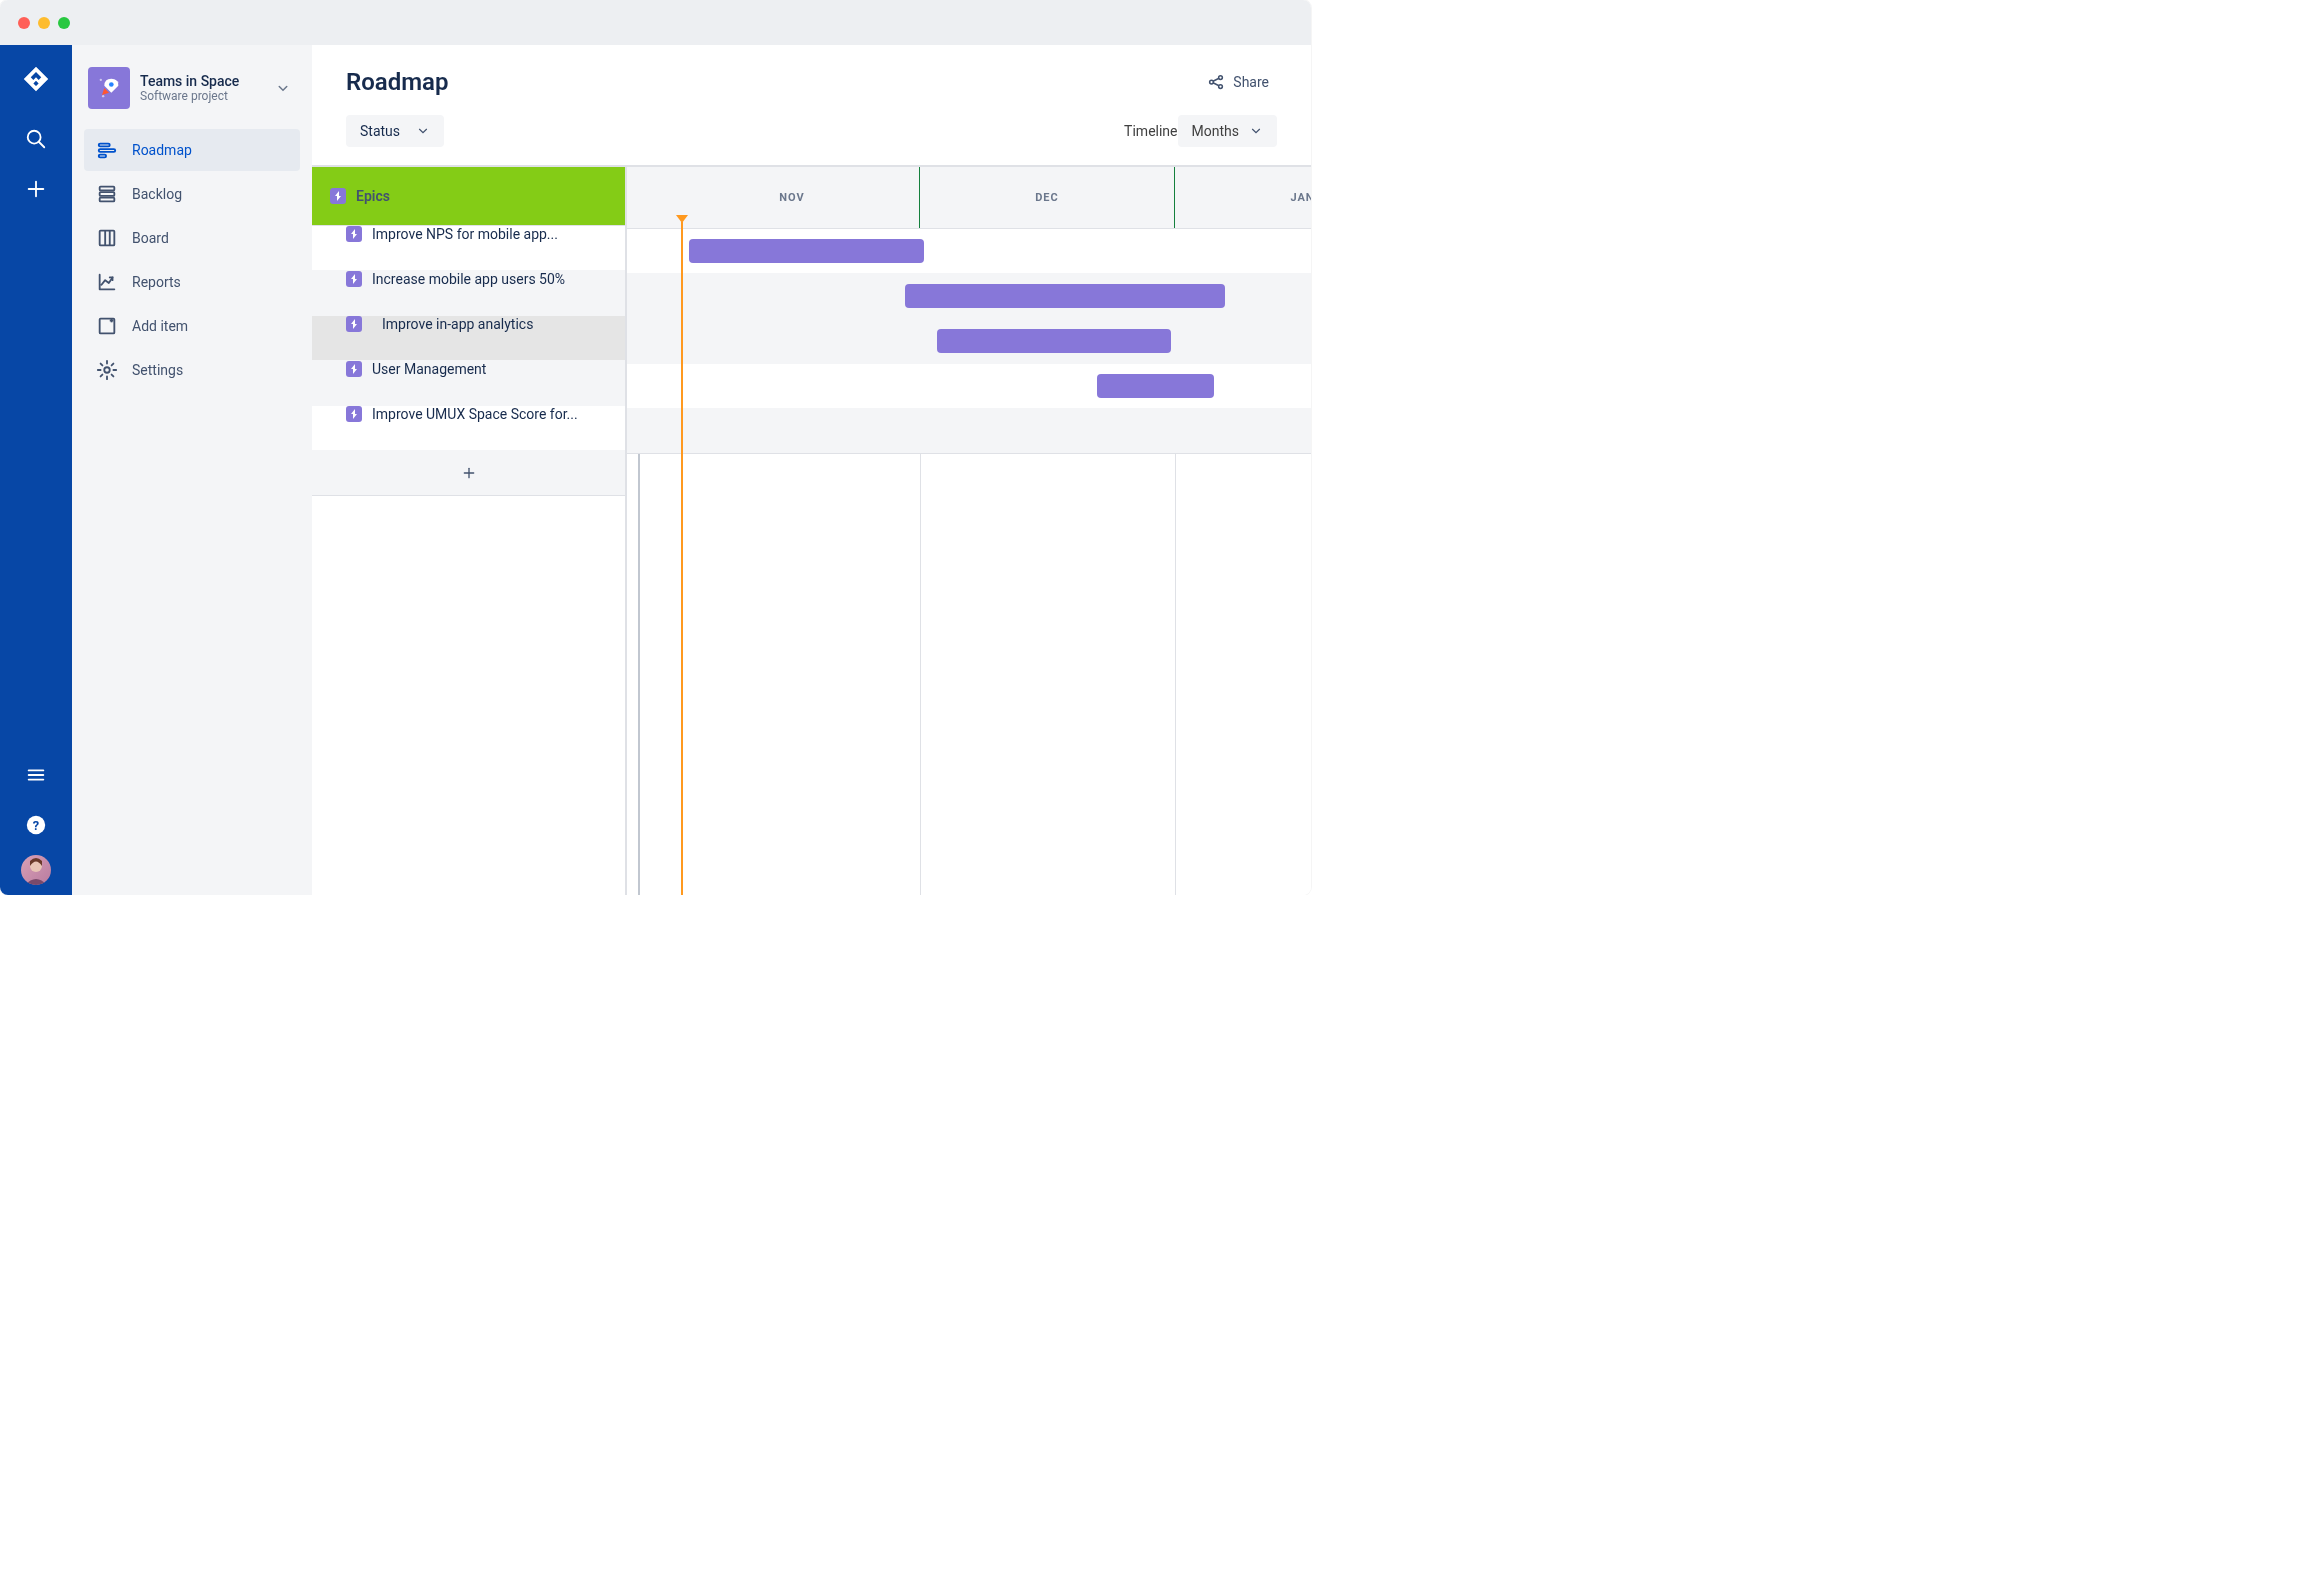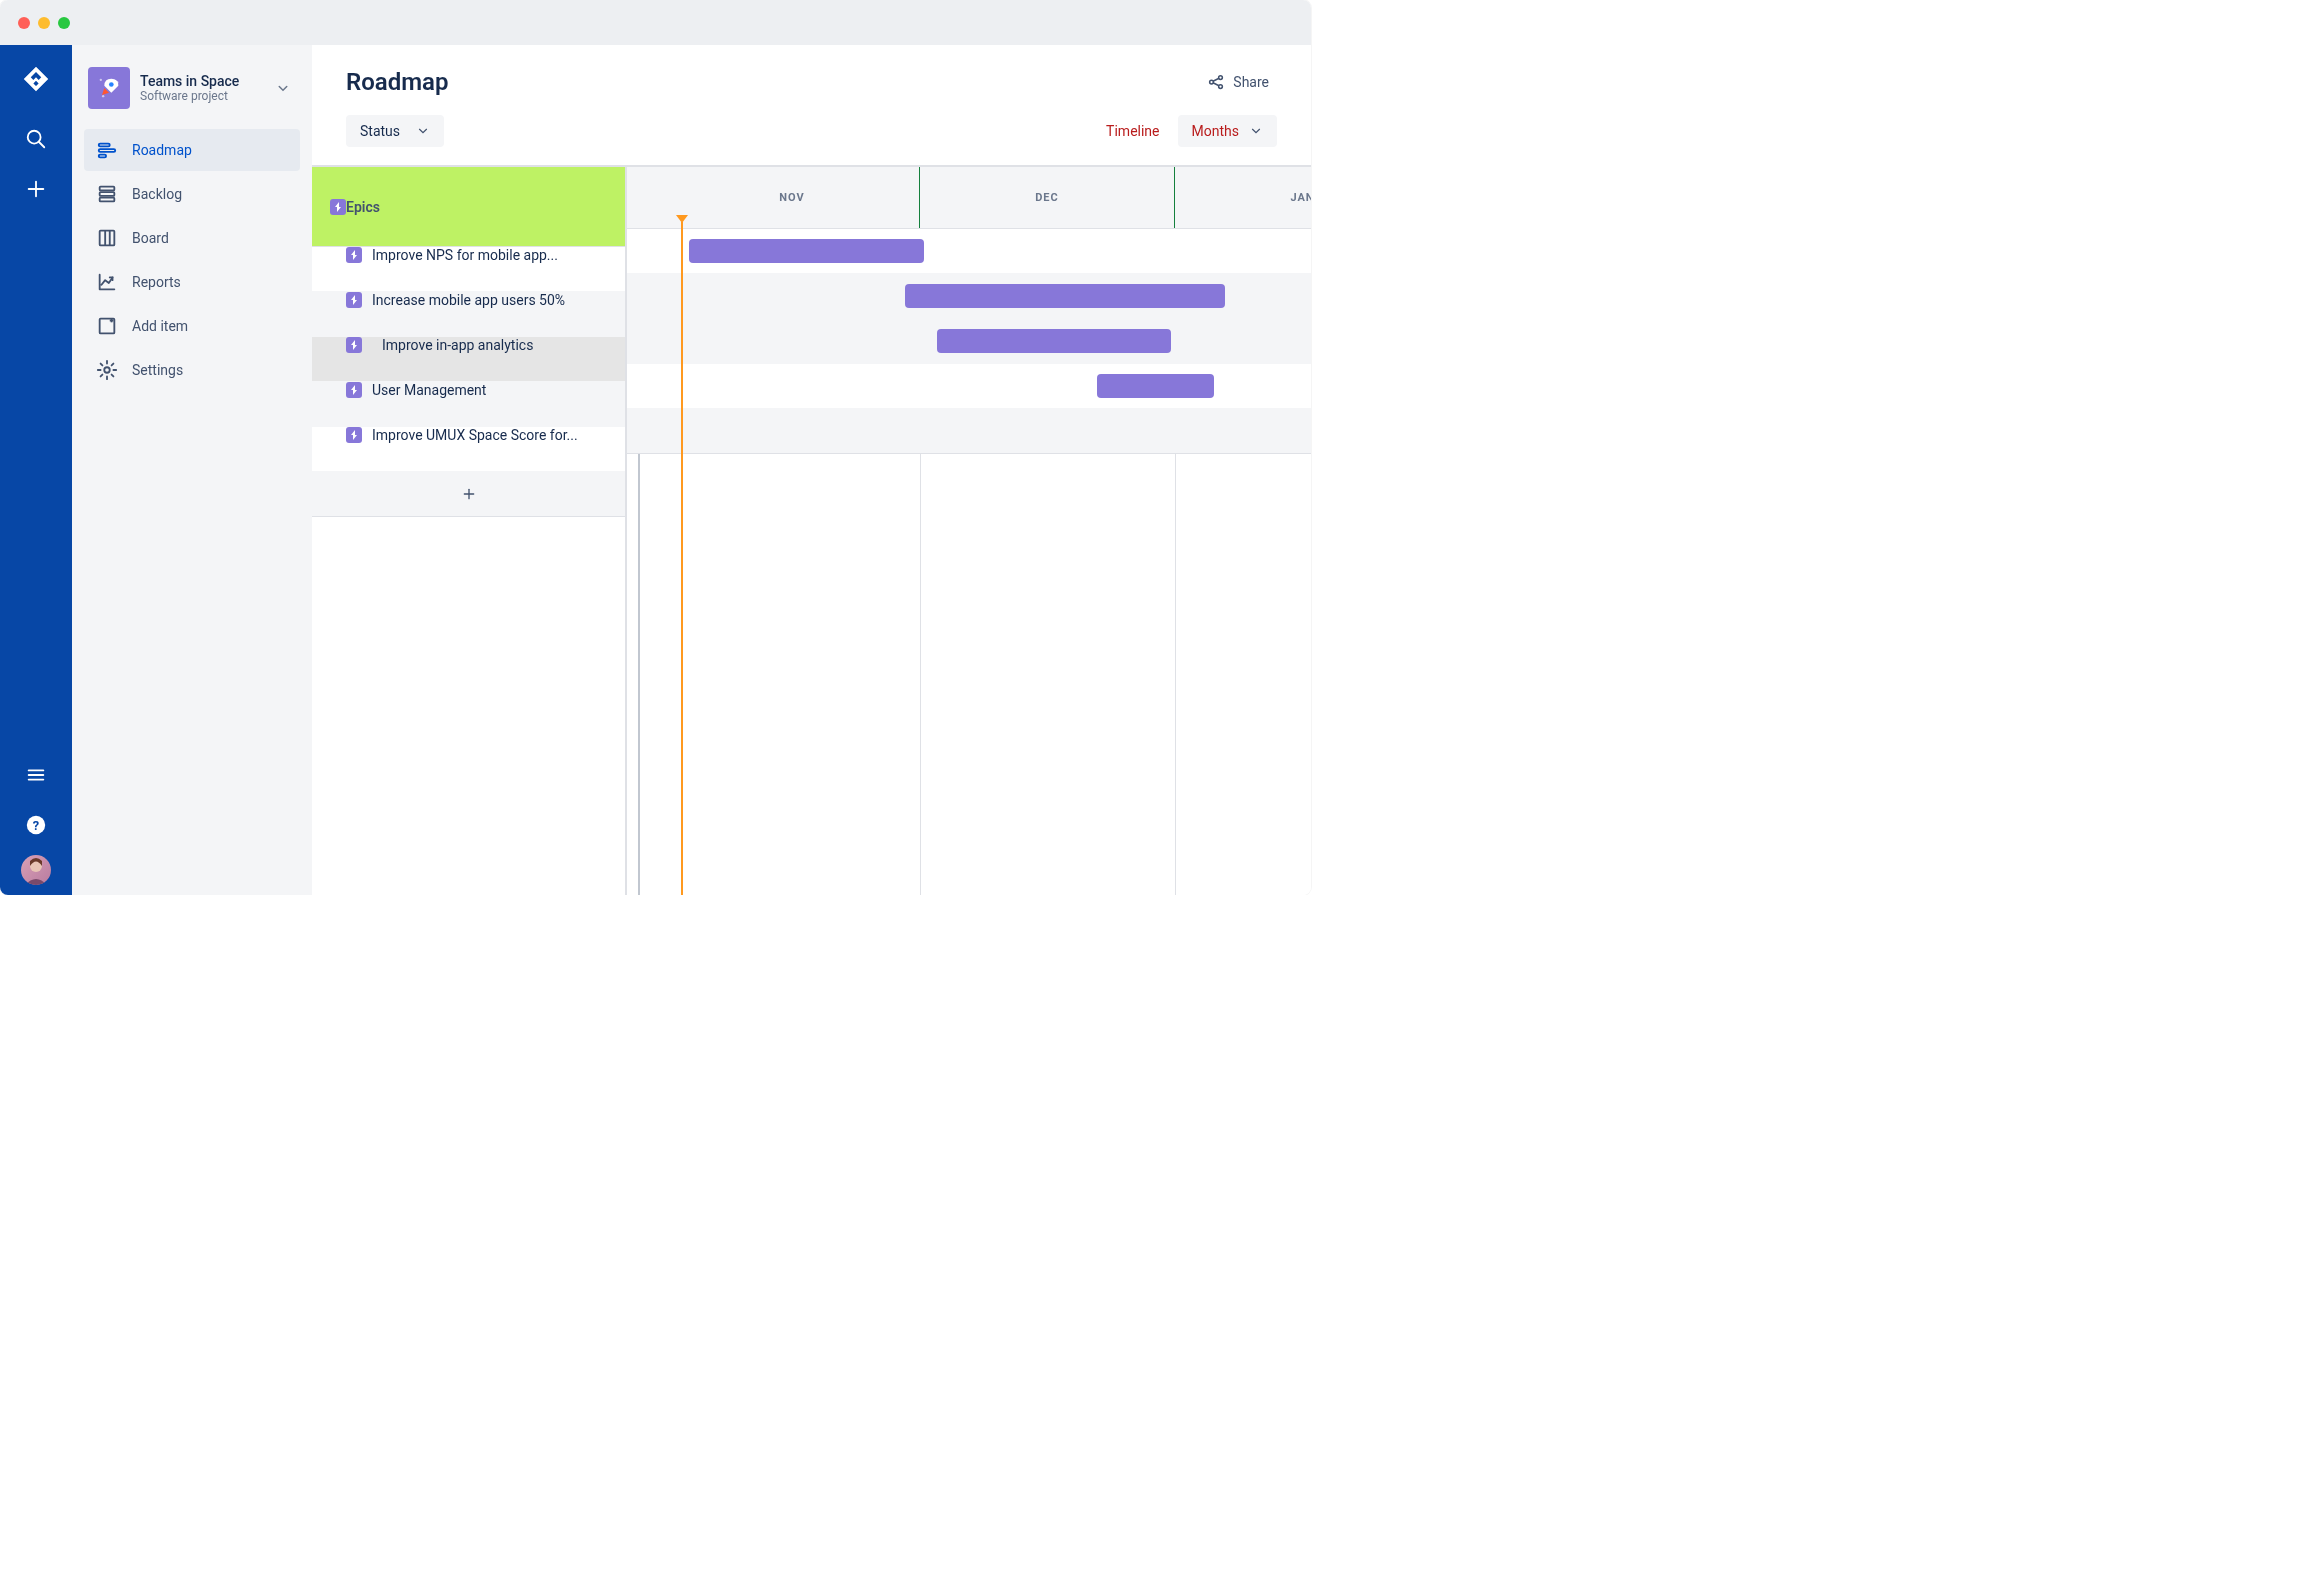--- a/index.html
+++ b/index.html
@@ -40,27 +40,27 @@
 
 
 .main { flex: 1; background: #fff; display: flex; flex-direction: column; overflow: hidden; }
 .main-header { padding: 22px 34px 18px 34px; }
 .title-row { display: flex; align-items: center; justify-content: space-between; margin-bottom: 18px; }
 .page-title { font-size: 24px; font-weight: 600; color: #172B4D; }
 .share-btn { display: flex; align-items: center; gap: 8px; color: #42526E; font-size: 14px; cursor: pointer; padding: 6px 8px; justify-content: center; }
 
 .filter-row { display: flex; align-items: center; justify-content: space-between; }
 .status-filter { display: flex; align-items: center; gap: 16px; background: #F4F5F7; padding: 8px 14px; border-radius: 4px; cursor: pointer; font-size: 14px; color: #172B4D; }
-.timeline-controls { display: flex; align-items: center; gap: 18px; font-size: 14px; color: #b91c1c; }
+.timeline-controls { display: flex; align-items: center; font-size: 14px; color: #404040; }
 .months-btn { display: flex; align-items: center; gap: 10px; background: #F4F5F7; padding: 8px 14px; border-radius: 4px; cursor: pointer; }
 
 
 .roadmap { flex: 1; display: flex; border-top: 2px solid #DFE1E6; margin-left: 0; position: relative; overflow: hidden; }
 .epic-col { width: 315px; border-right: 2px solid #DFE1E6; display: flex; flex-direction: column; }
-.epic-header { height: 80px; display: flex; align-items: center; padding: 0 18px; background: #bef264; border-bottom: 1px solid #DFE1E6; font-weight: 600; color: #42526E; font-size: 14px; }
+.epic-header { height: 59px; display: flex; align-items: center; gap: 10px; padding: 0 18px; background: #84cc16; border-bottom: 1px solid #DFE1E6; font-weight: 600; color: #42526E; font-size: 14px; }
 .epic-row { height: 45px; display: flex; align-items: flex-start; gap: 10px; padding: 0 18px 0 34px; border-bottom: 1px solid #F4F5F7; font-size: 14px; color: #172B4D; white-space: nowrap; overflow: hidden; text-overflow: ellipsis; }
 .epic-row:nth-child(odd) { background: #F4F5F7; }
 .epic-row:nth-child(even) { background: #fff; }
 .epic-row .label { overflow: hidden; text-overflow: ellipsis; }
 .epic-icon { width: 16px; height: 16px; border-radius: 3px; background: #8777D9; display: flex; align-items: center; justify-content: center; flex-shrink: 0; }
 .epic-icon svg { width: 10px; height: 10px; fill: #fff; }
 .add-row { height: 45px; display: flex; align-items: center; justify-content: center; background: #F4F5F7; border-bottom: 1px solid #DFE1E6; cursor: pointer; color: #42526E; }
 
 .timeline { flex: 1; position: relative; display: flex; flex-direction: column; overflow: hidden; }
 .timeline-header { height: 62px; background: #F4F5F7; display: flex; border-bottom: 1px solid #DFE1E6; position: relative; }

